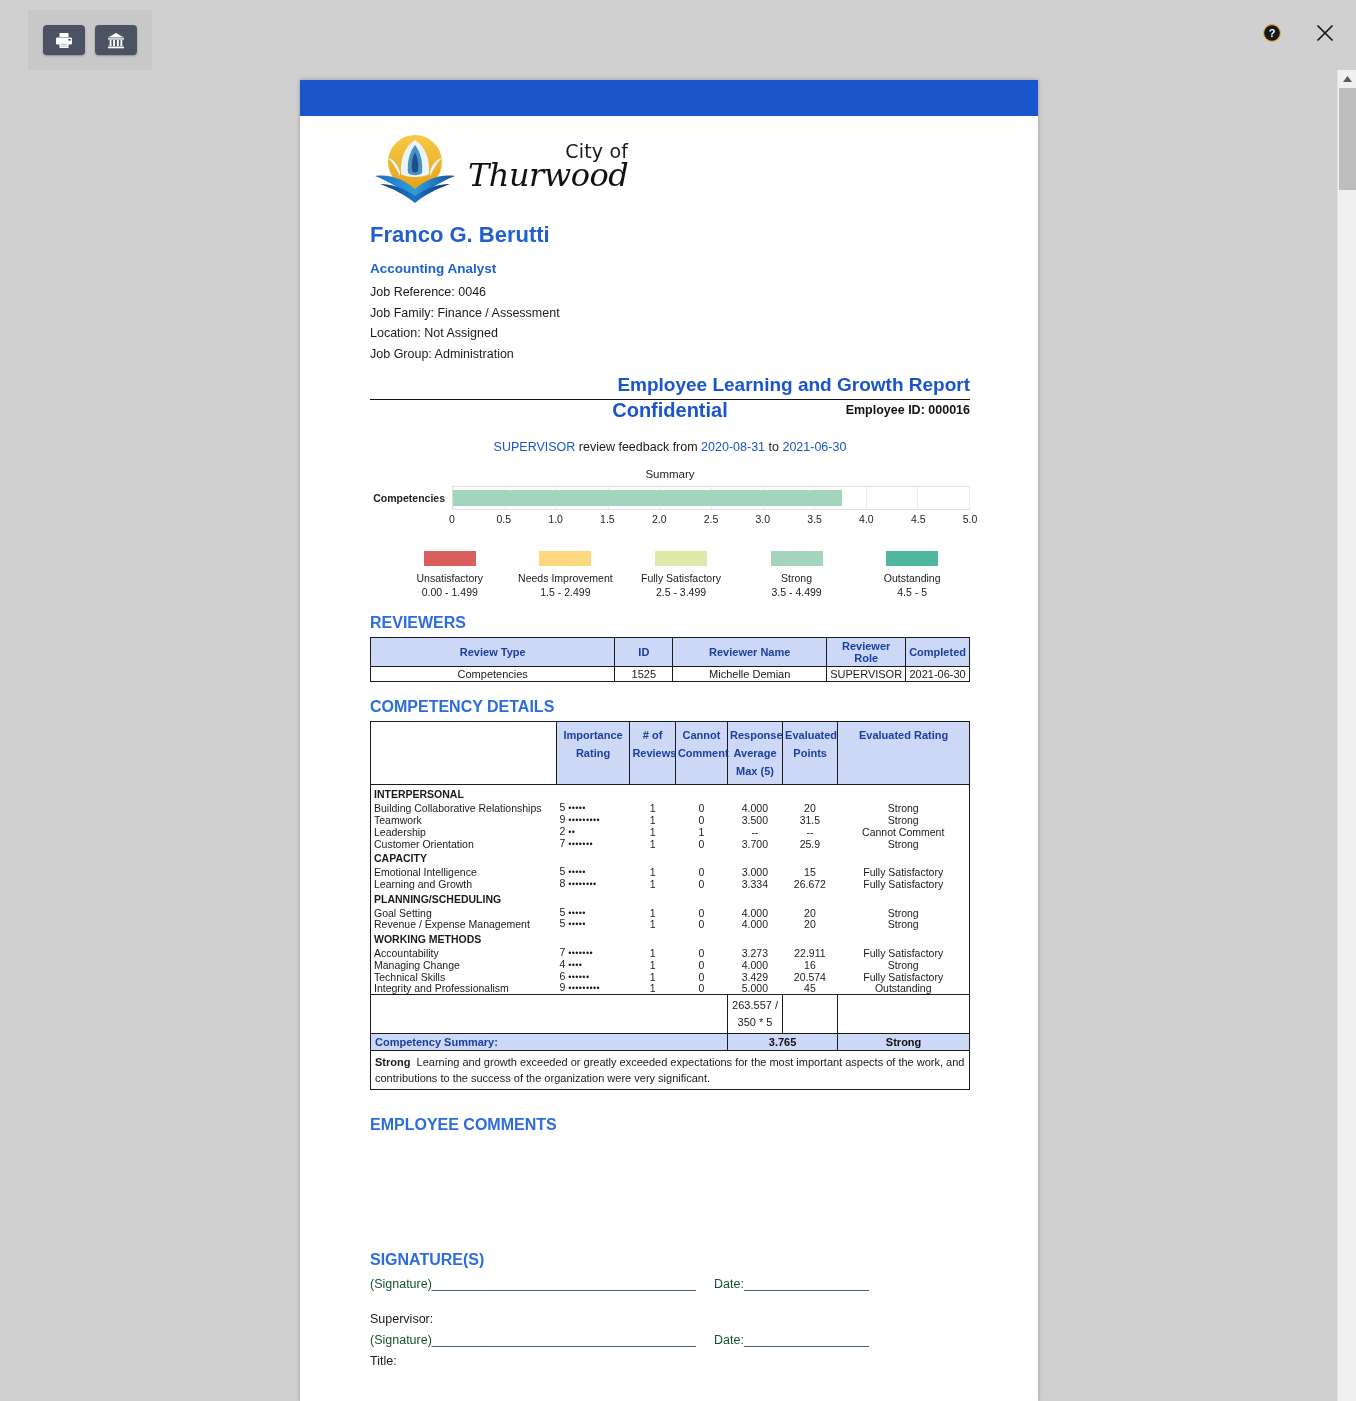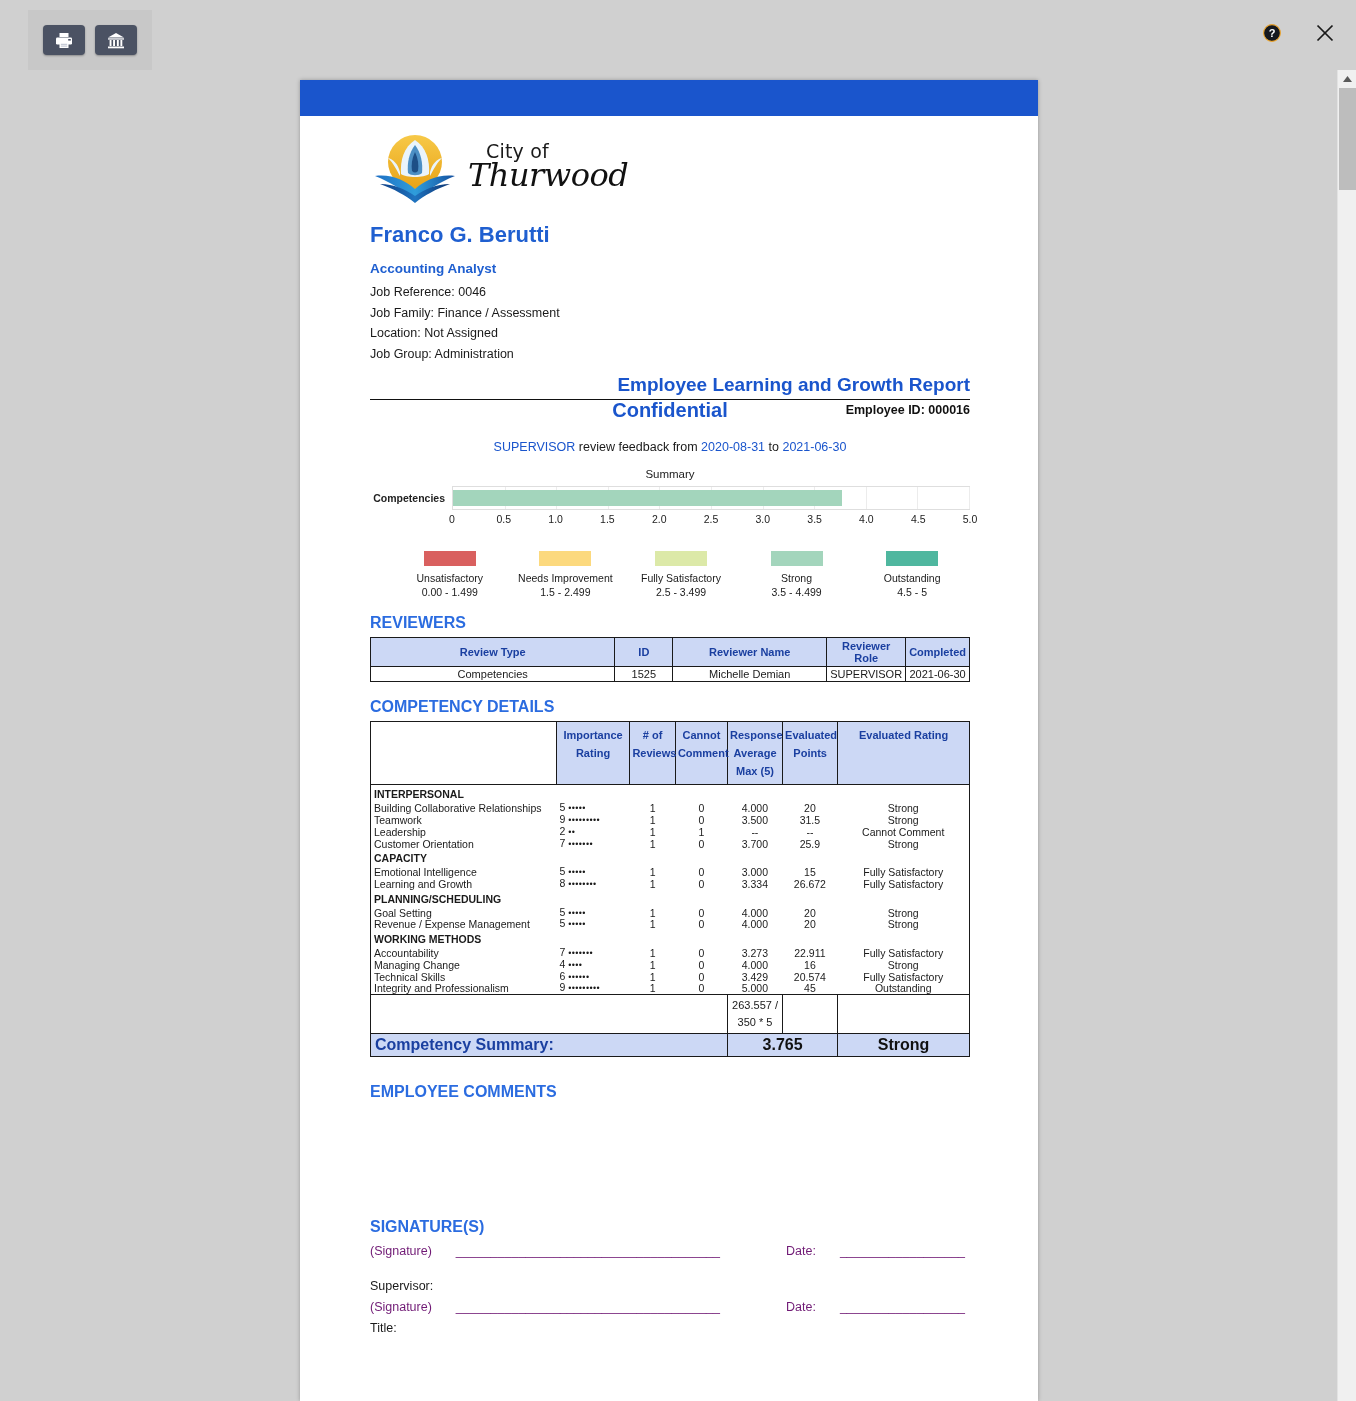--- a/index.html
+++ b/index.html
@@ -73,20 +73,21 @@
   #page-body { padding: 14px 68px 0 70px; }
 
   
   .letterhead { display: flex; align-items: center; gap: 8px; height: 78px; }
   .logo-wrap { width: 90px; height: 74px; position: relative; }
   .brand-text { line-height: 1; padding-bottom: 6px; }
   .brand-city {
     font-family: "DejaVu Sans", sans-serif;
     font-size: 19px; color: #1a1a1a; letter-spacing: .2px;
     margin-left: 18px;
+    text-align: right;
   }
   .brand-name {
     font-family: "DejaVu Serif", serif;
     font-style: italic; font-size: 32px; color: #111;
     margin-top: -2px; letter-spacing: -.5px;
   }
 
   .emp-name {
     color: #1f5fd0; font-size: 22px; font-weight: bold;
     margin: 14px 0 0 0;
@@ -182,35 +183,35 @@
   .c-name { padding-left: 3px !important; }
   .c-imp { padding-left: 3px !important; }
   .c-num { text-align: center; }
   .c-rate { text-align: center; }
   .dots { letter-spacing: .4px; font-size: 9px; color:#1a1a1a; }
 
   .calc-row td { border: 1px solid #1a1a1a; font-size: 11px; color: #1a1a1a; }
   .calc-val { text-align: center; line-height: 17px; padding: 2px 0; }
   .sum-row td {
     background: #ccd8f5; border: 1px solid #1a1a1a;
-    font-size: 16px; font-weight: bold; padding: 2px 4px;
+    font-size: 11px; font-weight: bold; padding: 2px 4px;
   }
   .sum-label { color: #1a3fa0; }
   .sum-num { color: #111; text-align: center; }
   .sum-word { color: #111; text-align: center; }
   .desc-row td {
     border: 1px solid #1a1a1a; font-size: 11px; color: #1a1a1a;
     padding: 3px 4px; line-height: 16px;
   }
   .desc-row b { font-weight: bold; }
 
   
   .comments-space { height: 96px; }
   .sig-line { font-size: 12.5px; color: #1a1a1a; line-height: 21px; }
-  .sig-row { display: flex; font-size: 12.5px; color: #701a75; line-height: 21px; gap: 24px; }
+  .sig-row { display: flex; font-size: 12.5px; color: #14532d; line-height: 21px; }
   .sig-row .sigfill { white-space: pre; }
   .sig-gap { height: 14px; }
 </style>
 </head>
 <body>
 
 <div id="viewer">
 
   <div id="toolbar-left">
     <button class="tool-btn" title="Print">
@@ -577,20 +578,25 @@
               <div>350 * 5</div>
             </td>
             <td style="border-left:none;"></td>
             <td></td>
           </tr>
           <tr class="sum-row">
             <td class="sum-label" colspan="4">Competency Summary:</td>
             <td class="sum-num" colspan="2">3.765</td>
             <td class="sum-word">Strong</td>
           </tr>
+          <tr class="desc-row">
+            <td colspan="7">
+              <b>Strong</b>&nbsp;&nbsp;<span>Learning and growth exceeded or greatly exceeded expectations for the most important aspects of the work, and contributions to the success of the organization were very significant.</span>
+            </td>
+          </tr>
         </tbody>
       </table>
 
       <div class="section-h" style="margin-top:26px">EMPLOYEE COMMENTS</div>
       <div class="comments-space"></div>
 
       <div class="section-h">SIGNATURE(S)</div>
       <div class="sig-row">
         <span>(Signature) </span>
         <span class="sigfill">______________________________________</span>

